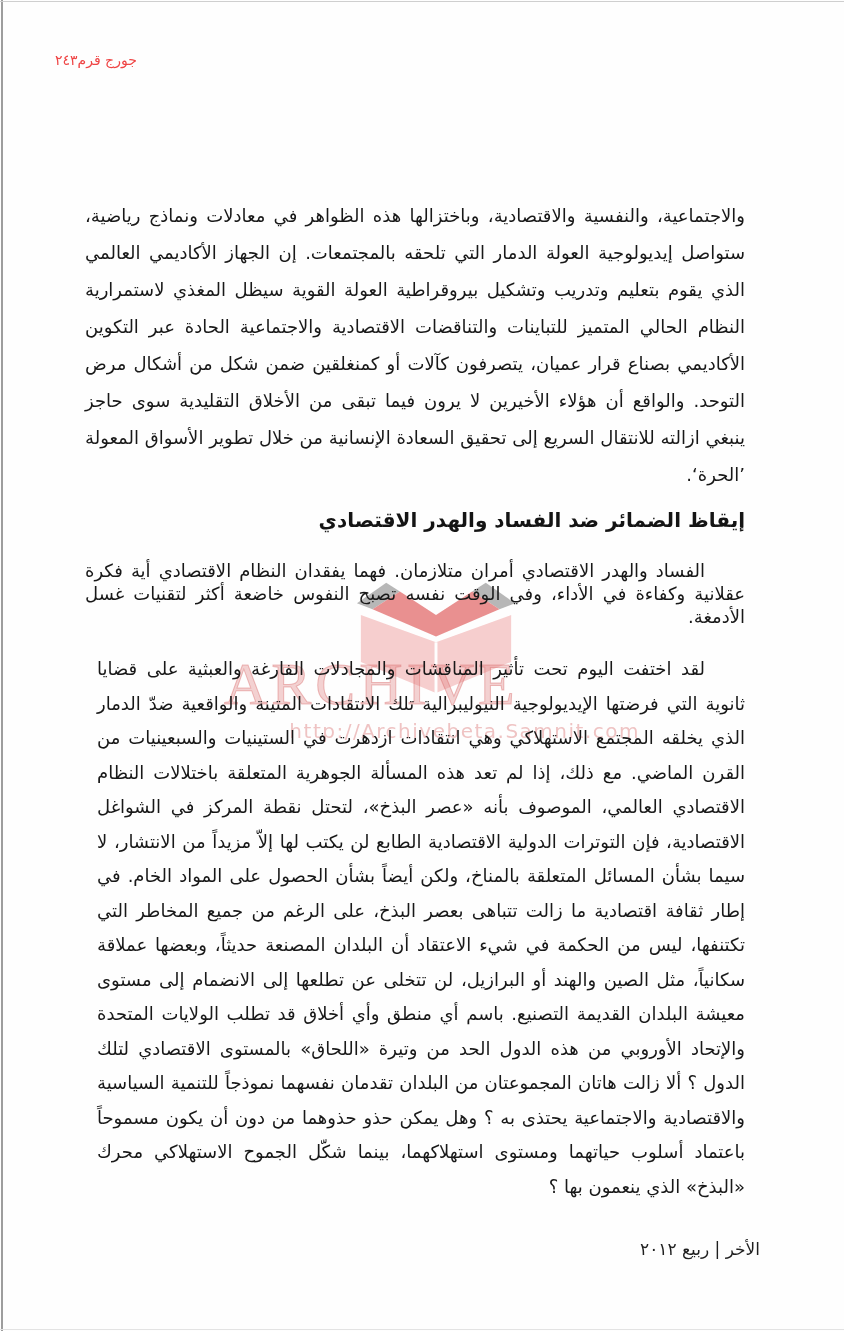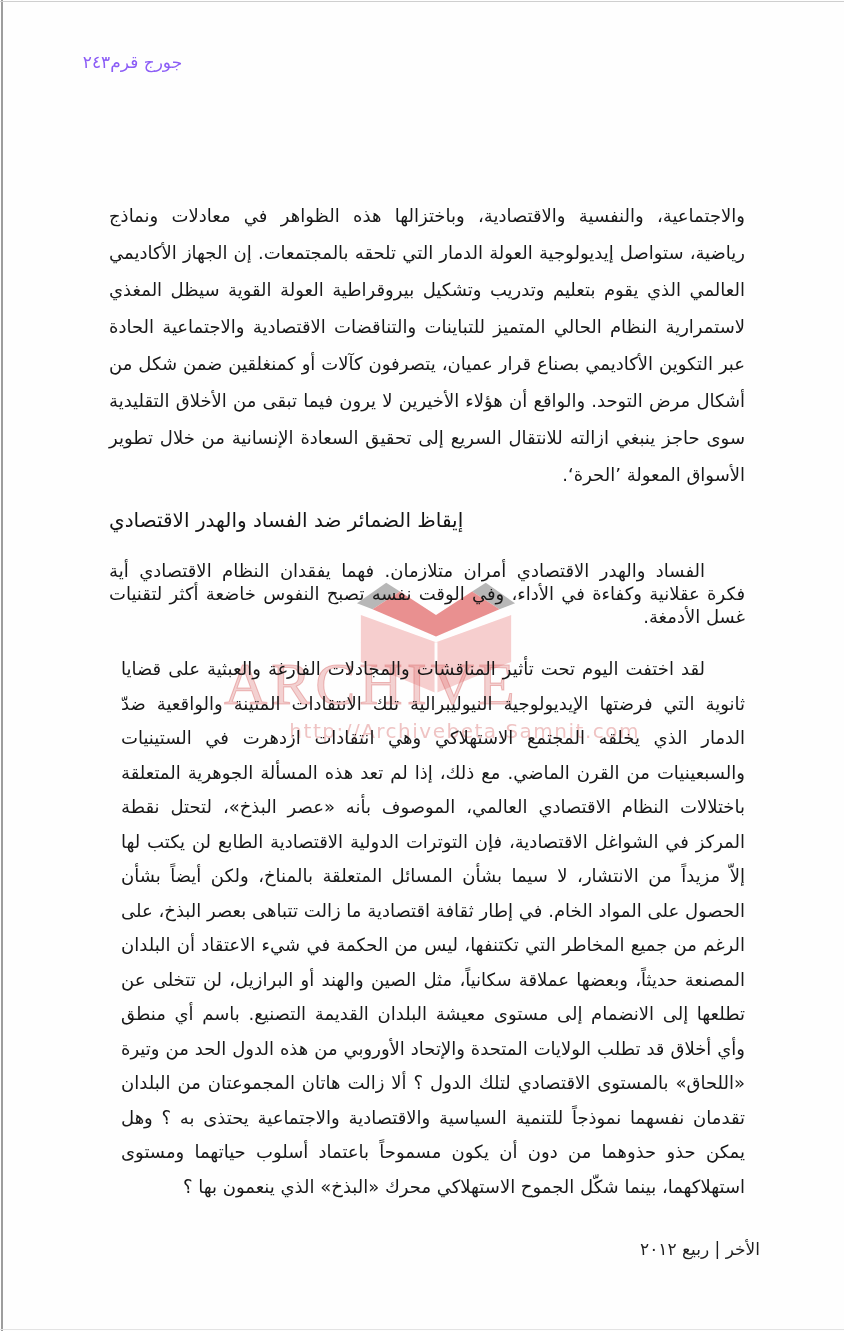--- a/index.html
+++ b/index.html
@@ -35,25 +35,25 @@
     height: 1px;
     background: #e3e3e3;
   }
 
   
   .header {
     position: absolute;
     left: 55px; top: 52px;
     width: 155px;
     display: flex;
-    justify-content: center;
+    justify-content: flex-start;
     align-items: baseline;
     direction: ltr;
-    font-size: 17px;
-    color: #8b5cf6;
+    font-size: 14px;
+    color: #ef4444;
   }
 
   
   .watermark {
     position: absolute;
     inset: 0;
     z-index: 1;
     pointer-events: none;
   }
   .wm-book {
@@ -85,38 +85,38 @@
     letter-spacing: 1.5px;
     text-align: right;
     color: rgba(226, 146, 146, 0.55);
     direction: ltr;
     white-space: nowrap;
   }
 
   
   .text-column {
     position: absolute;
-    left: 109px; right: 99px;
+    left: 85px; right: 99px;
     top: 197px;
     z-index: 2;
     direction: rtl;
     text-align: justify;
     font-size: 18px;
     color: #181818;
   }
   .para-1 {
     margin: 0;
     line-height: 37px;
   }
   .section-heading {
     margin: 14px 0 0 0;
     font-size: 20px;
     line-height: 26px;
-    font-weight: normal;
-    text-align: left;
+    font-weight: bold;
+    text-align: right;
     color: #141414;
   }
   .para-2 {
     margin: 26px 0 0 0;
     line-height: 23px;
     text-indent: 40px;
   }
   .para-3 {
     margin: 24px 0 0 12px;
     line-height: 34.5px;

